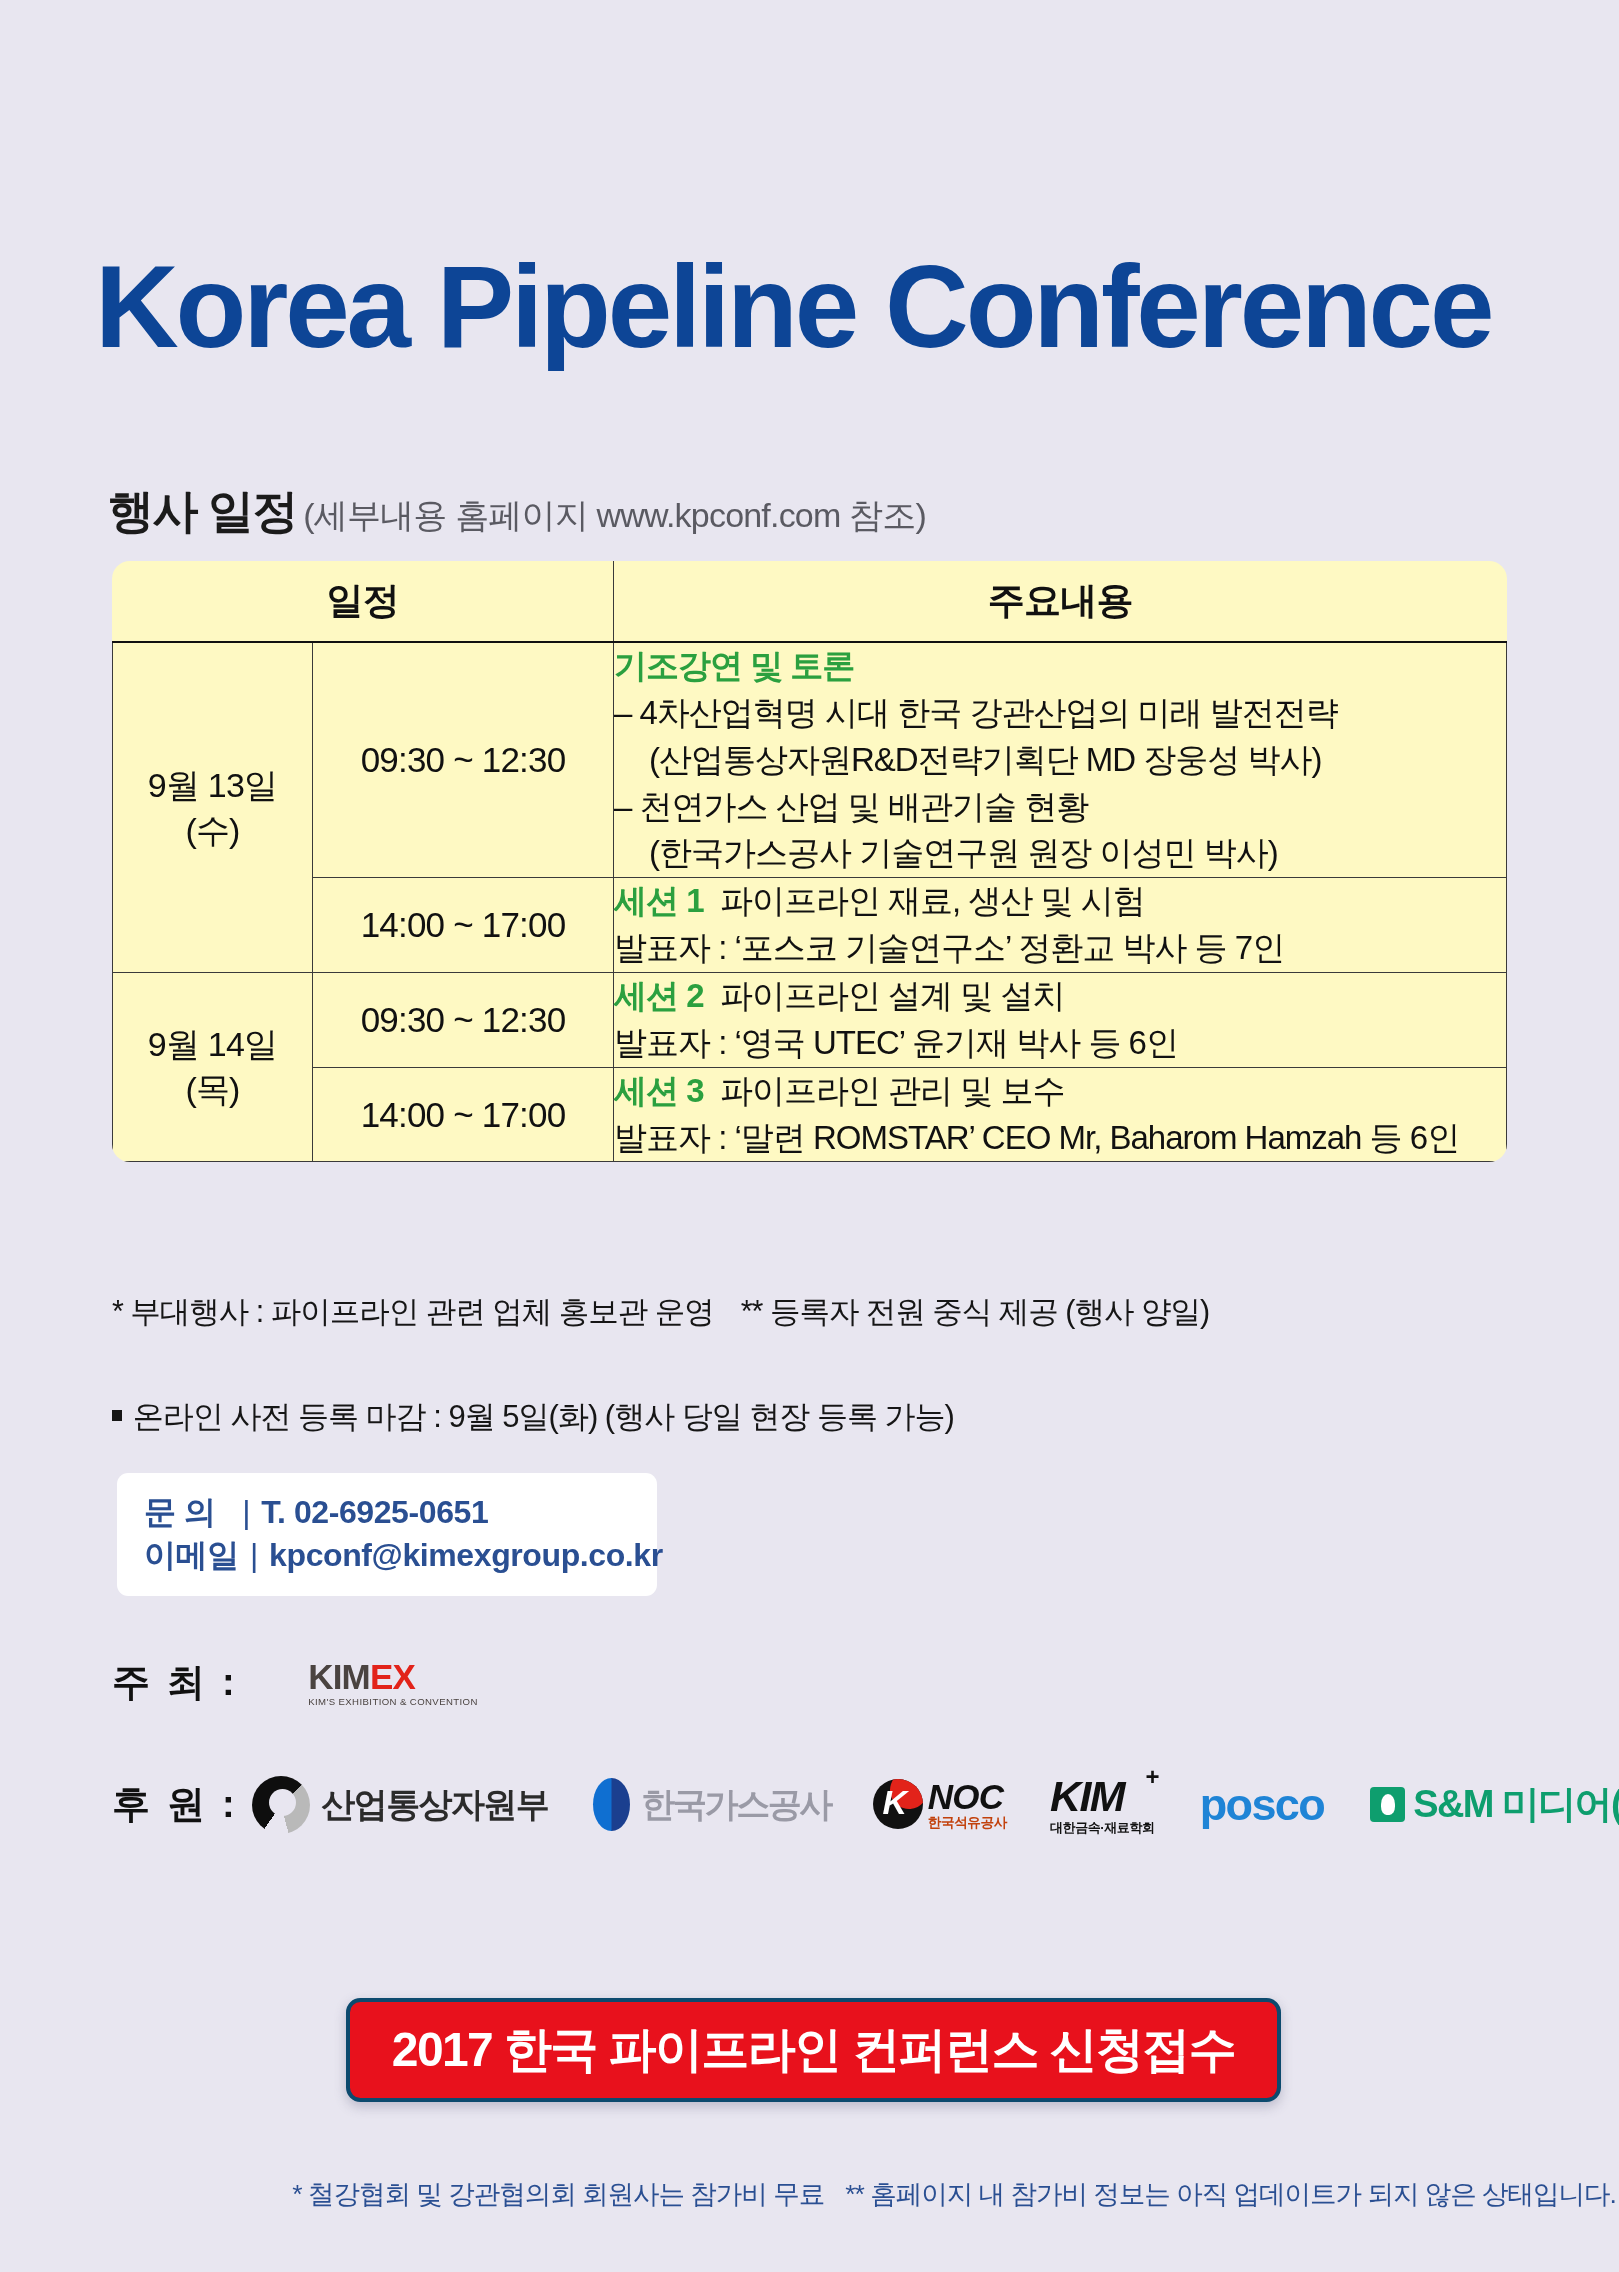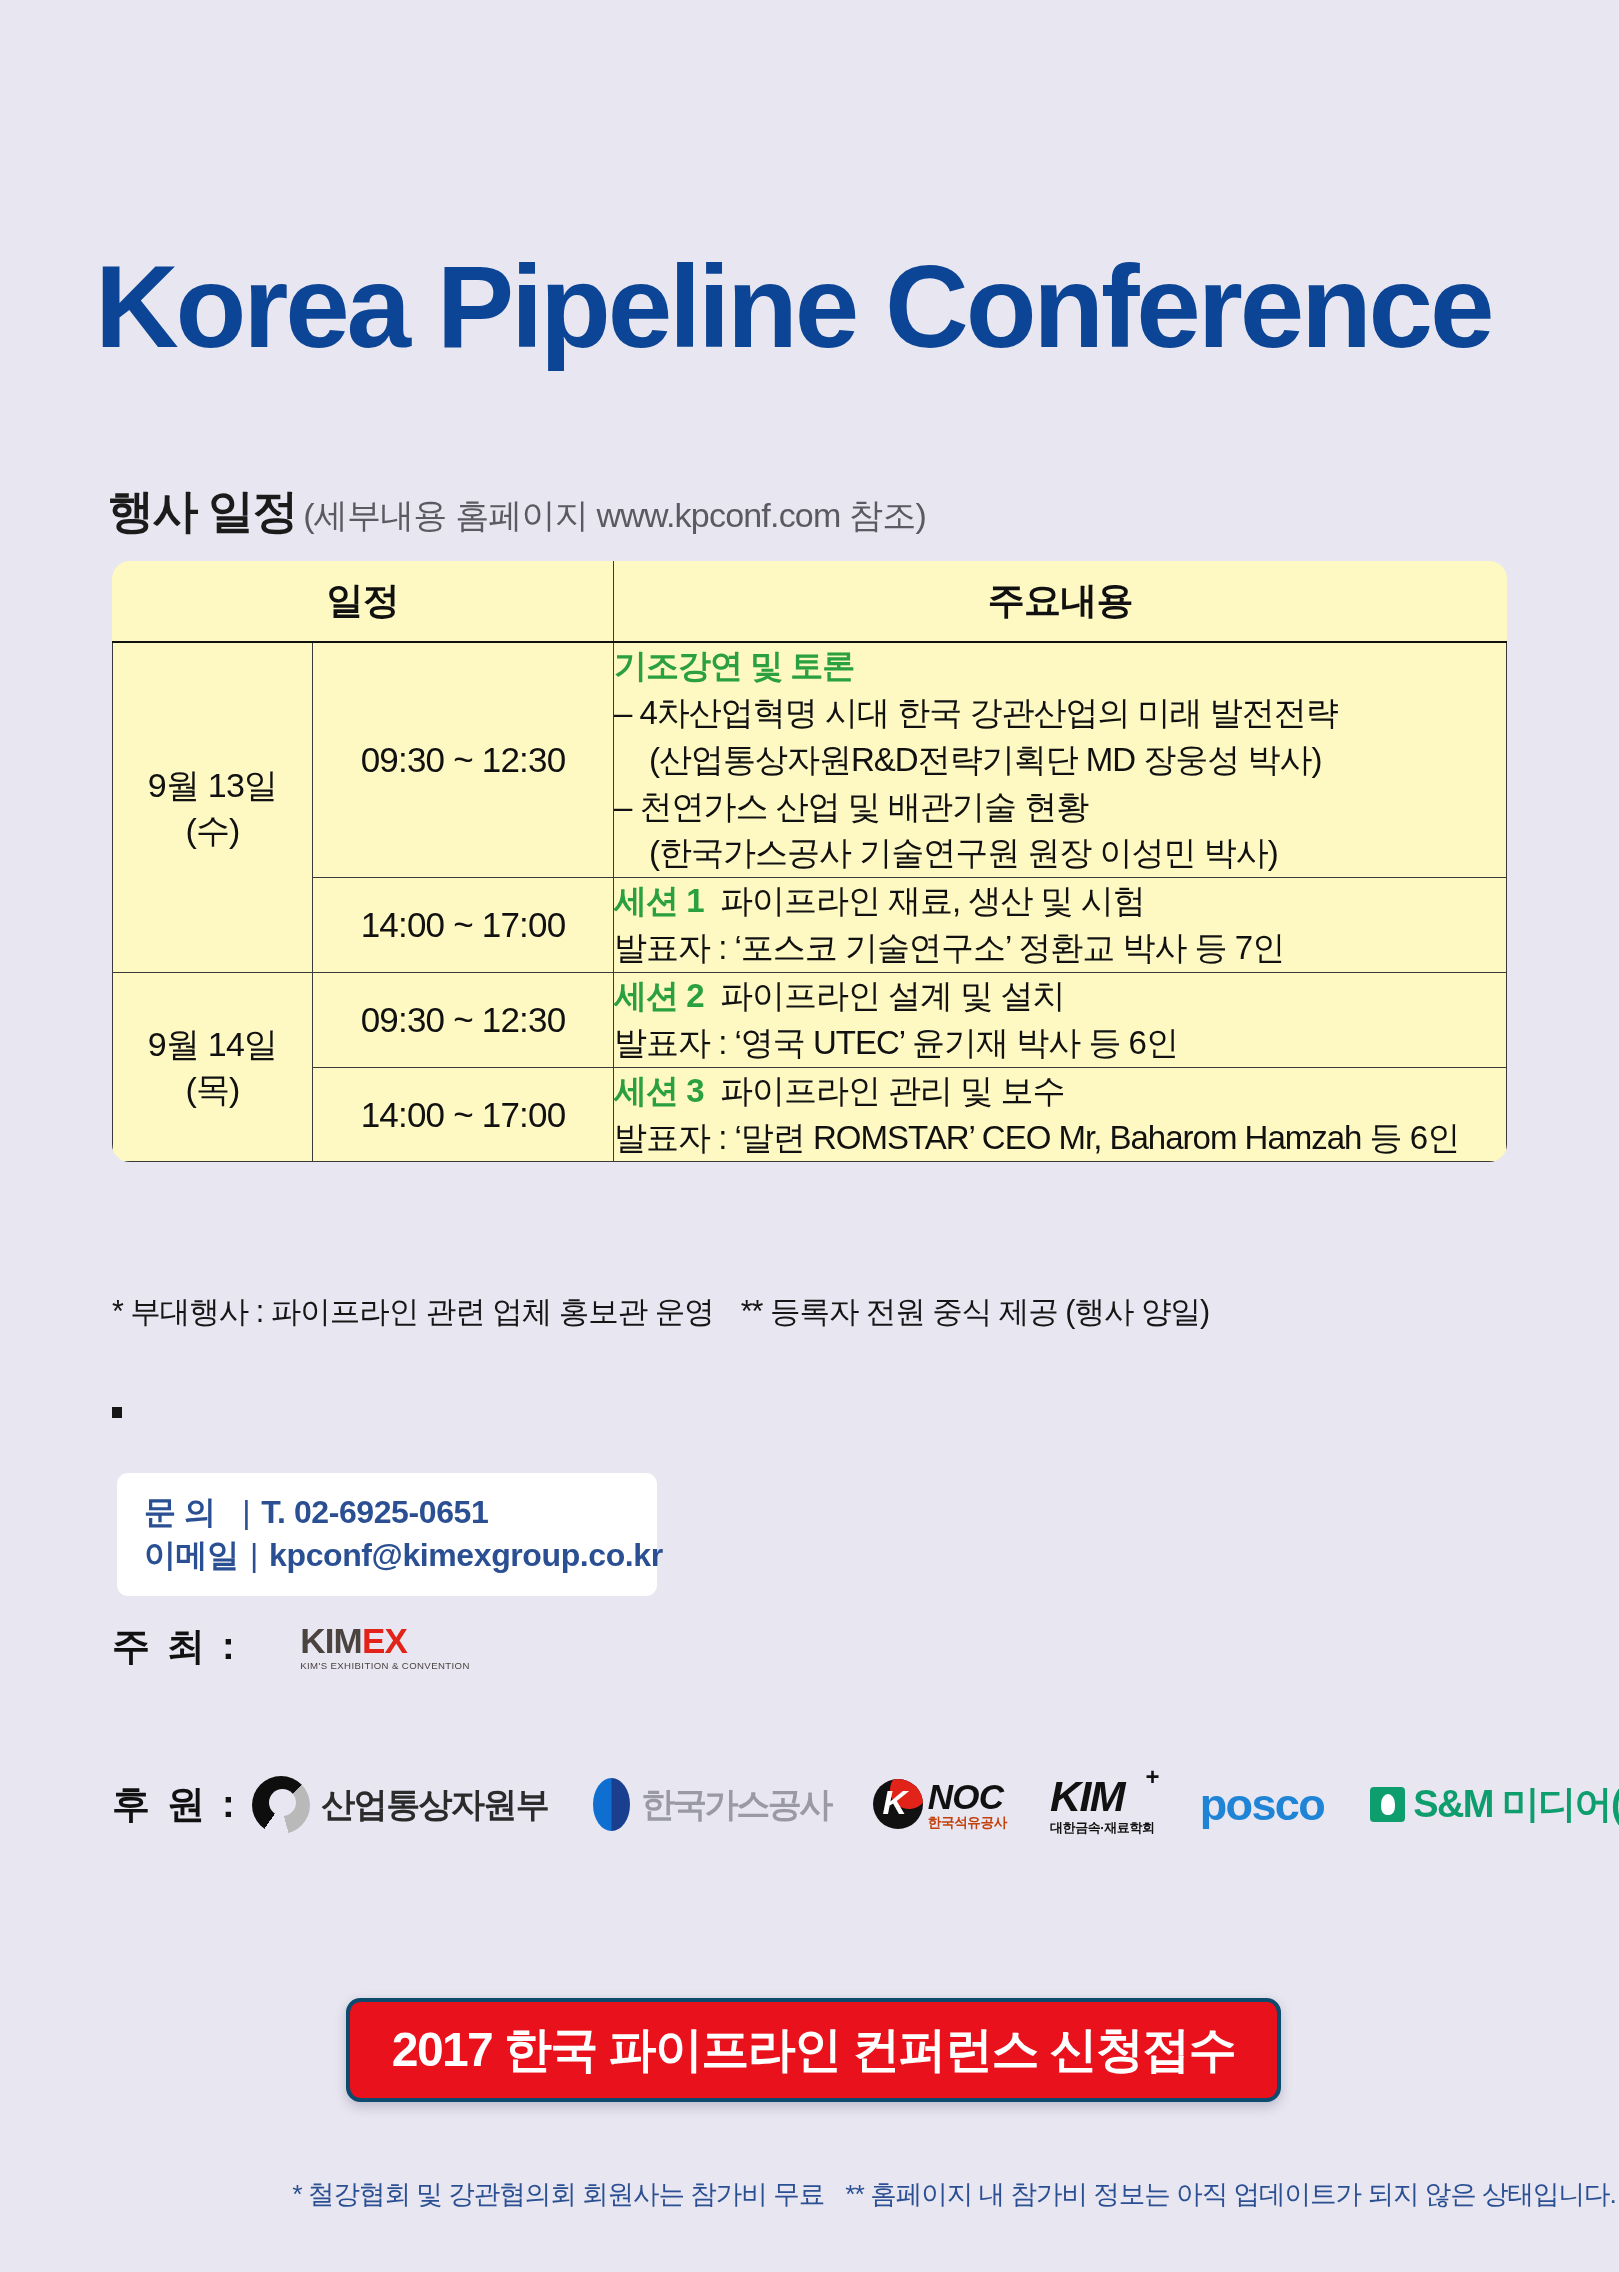--- a/index.html
+++ b/index.html
@@ -95,21 +95,21 @@
     color:#2a4f92;
   }
   .contact .cl{
     font-size:32px;line-height:1.35;letter-spacing:-0.4px;
     font-weight:700;white-space:nowrap;
   }
   .contact .lbl{display:inline-block;min-width:87px;}
   .contact .pipe{margin:0 11.2px;font-weight:400;}
 
   
-  .orgrow{position:absolute;left:112px;top:1608px;display:flex;align-items:center;height:77px;}
+  .orgrow{position:absolute;left:112px;top:1644px;display:flex;align-items:center;height:77px;gap:8px;}
   .sponrow{position:absolute;left:112px;top:1766px;display:flex;align-items:center;height:77px;}
   .rowlabel{
     font-size:38px;font-weight:700;letter-spacing:3.2px;color:#111;
     white-space:nowrap;margin-right:14.4px;
   }
   .logo{display:flex;align-items:center;white-space:nowrap;}
 
   
   .seal{width:53px;height:53px;border-radius:50%;border:3.2px solid #161616;
         position:relative;flex:none;margin-right:9.6px;}
@@ -256,21 +256,21 @@
       </tr>
     </tbody>
   </table>
 </div>
 
 <div class="note1">
   <span>* 부대행사 : 파이프라인 관련 업체 홍보관 운영</span><span class="gap"></span><span>** 등록자 전원 중식 제공 (행사 양일)</span>
 </div>
 
 <div class="note2">
-  <span class="bullet"></span>
+  <span class="bullet"></span><span>온라인 사전 등록 마감 : 9월 5일(화) (행사 당일 현장 등록 가능)</span>
 </div>
 
 <div class="contact">
   <div class="cl">
     <span class="lbl">문   의</span><span class="pipe">|</span><span>T. 02-6925-0651</span>
   </div>
   <div class="cl">
     <span class="lbl">이메일</span><span class="pipe">|</span><span>kpconf@kimexgroup.co.kr</span>
   </div>
 </div>

